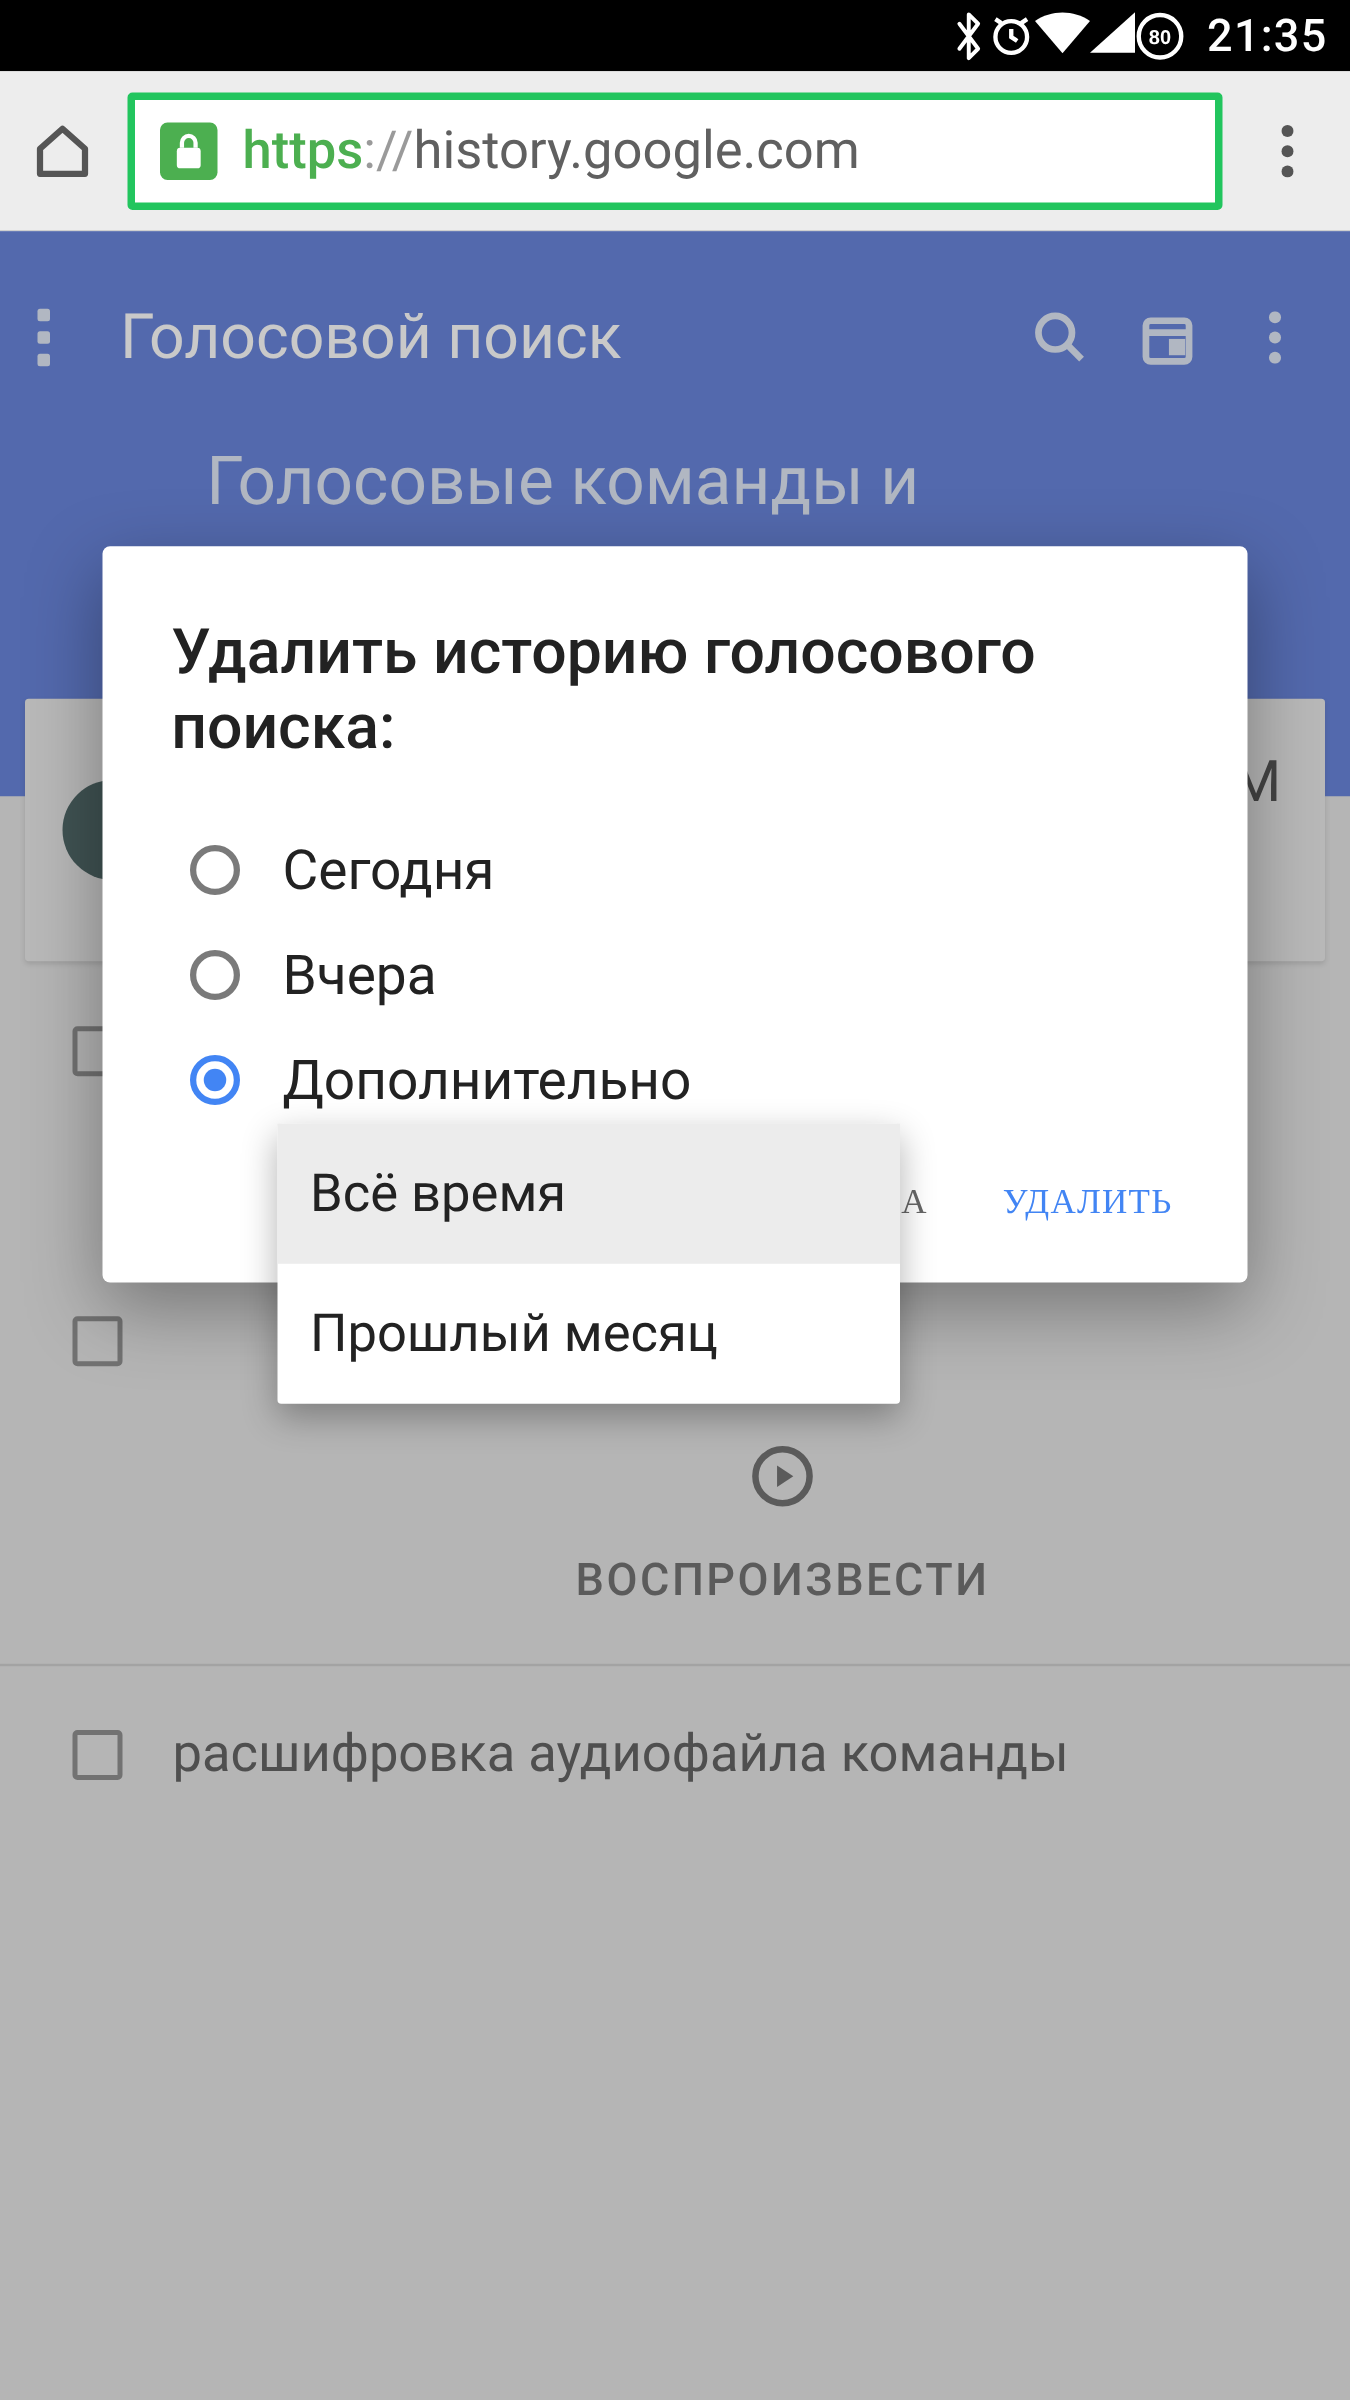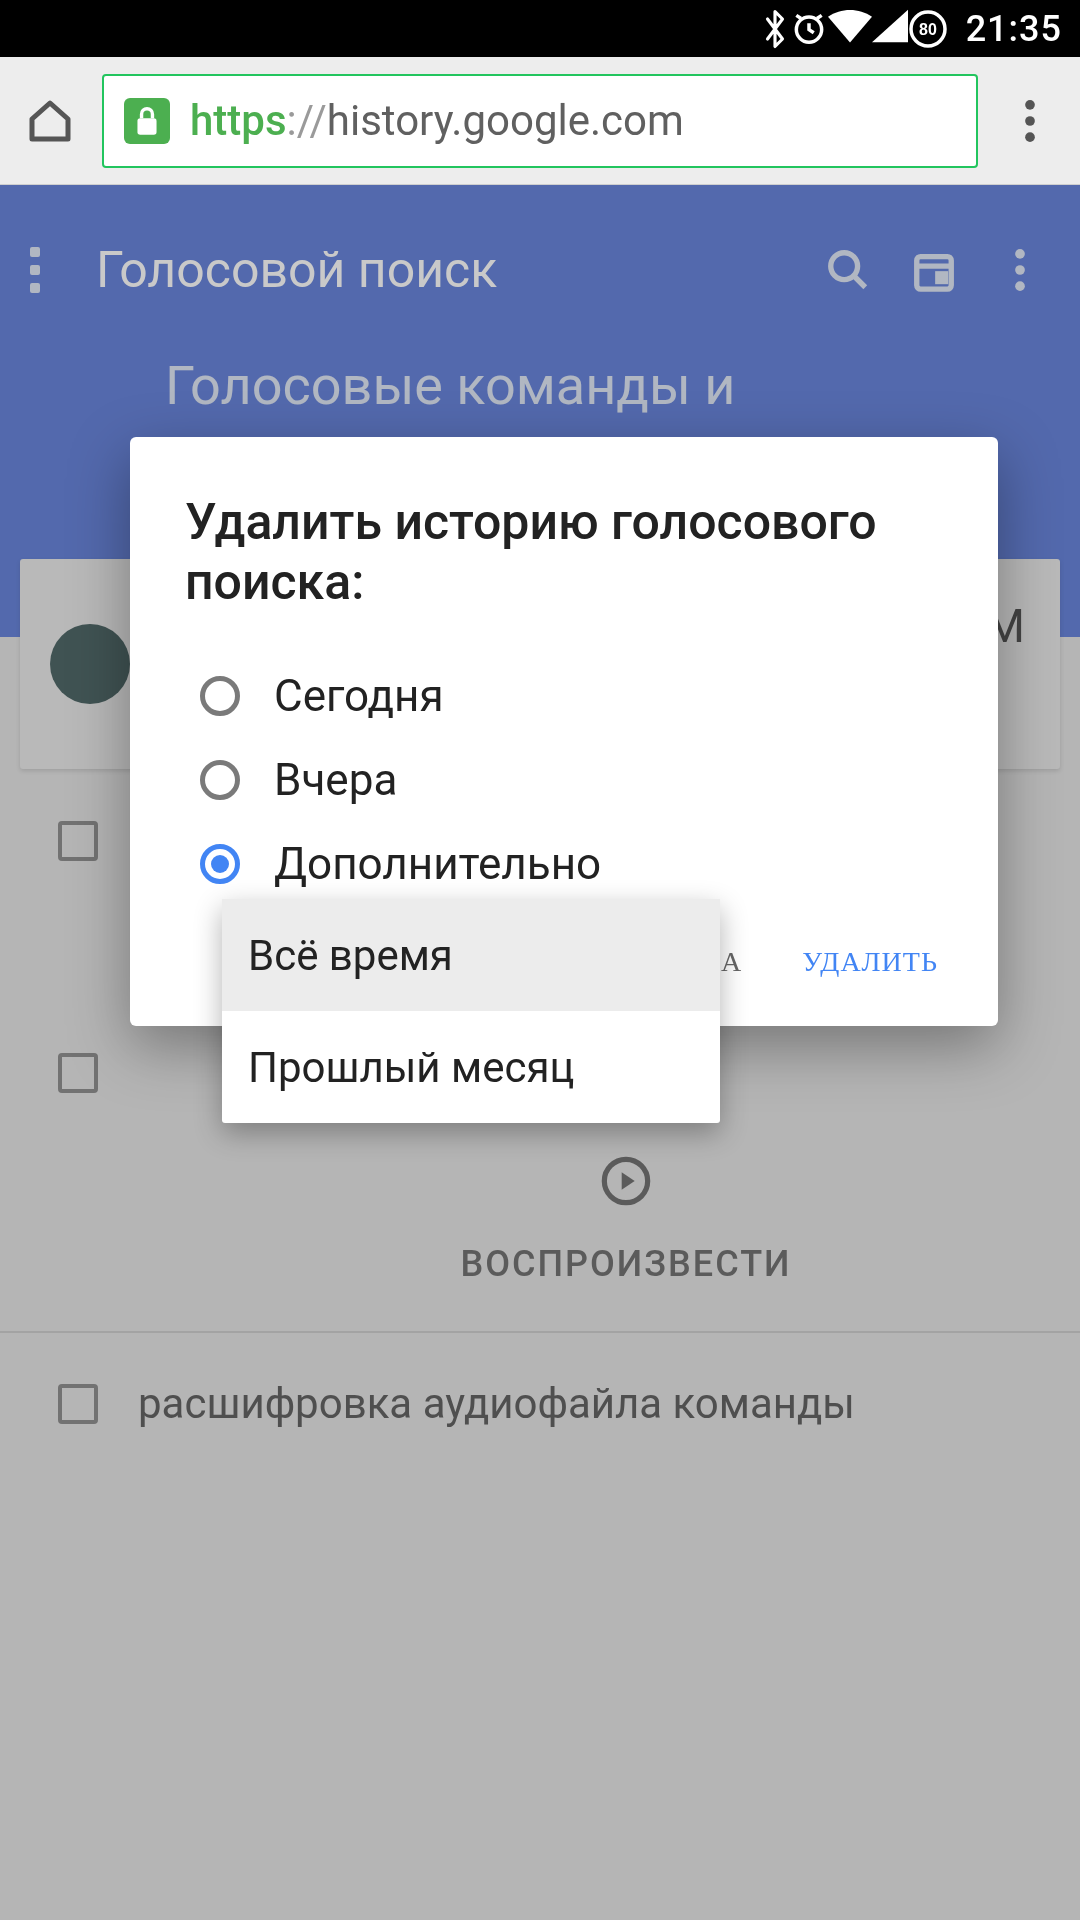--- a/index.html
+++ b/index.html
@@ -8,21 +8,21 @@
 
   
   .status-bar { background: #000; height: 57px; display: flex; align-items: center; justify-content: flex-end; padding: 0 18px; color: #fff; gap: 18px; }
   .status-icons { display: flex; }
   .status-time { font-size: 36px; font-weight: 500; letter-spacing: 1px; }
   .status-icon { display: inline-flex; }
 
   
   .browser-bar { background: #ededed; height: 128px; display: flex; align-items: center; padding: 0 20px; gap: 22px; border-bottom: 1px solid #cfcfcf; }
   .home-btn { width: 60px; height: 60px; display:flex; align-items:center; justify-content:center; }
-  .url-field { flex: 1; background: #fff; border: 2px solid #22c55e; border-radius: 4px; height: 94px; display: flex; align-items: center; padding: 0 20px; gap: 20px; }
+  .url-field { flex: 1; background: #fff; border: 6px solid #22c55e; border-radius: 4px; height: 94px; display: flex; align-items: center; padding: 0 20px; gap: 20px; }
   .lock-badge { width: 46px; height: 46px; background: #4caf50; border-radius: 6px; display:flex; align-items:center; justify-content:center; }
   .url-text { font-size: 42px; color: #606060; white-space: nowrap; overflow: hidden; }
   .url-proto { color: #4caf50; font-weight: 500; }
   .url-sep { color: #9a9a9a; }
   .browser-more { width: 60px; height: 60px; display:flex; align-items:center; justify-content:center; }
 
   
   .page { position: absolute; top: 185px; left: 0; right: 0; bottom: 0; background: #e0e0e0; }
 
   .app-header { background: #4a6cd4; height: 452px; padding-top: 30px; }
@@ -42,21 +42,21 @@
   .checkbox { width: 40px; height: 40px; border: 4px solid #7a7a7a; border-radius: 4px; }
   .play-row { display:flex; align-items:center; padding: 26px 0 26px 172px; gap: 32px; flex-direction: column; }
   .play-label { font-size: 36px; letter-spacing: 2px; color: #565656; font-weight:500; }
   .divider { height: 2px; background: #c5c5c5; margin-top: 20px; }
   .row-text { font-size: 42px; color: #444; }
 
   
   .scrim { position:absolute; top:185px; left:0; right:0; bottom:0; background: rgba(100,100,100,0.35); }
 
   
-  .dialog { position:absolute; top: 437px; left: 82px; right: 82px; background:#fff; border-radius: 6px; box-shadow: 0 20px 60px rgba(0,0,0,0.35); padding: 55px 0 48px; margin-left: 48px; }
+  .dialog { position:absolute; top: 437px; left: 82px; right: 82px; background:#fff; border-radius: 6px; box-shadow: 0 20px 60px rgba(0,0,0,0.35); padding: 55px 0 48px; }
   .dialog-title { font-size: 50px; font-weight: 500; color: #222; padding: 0 55px; line-height: 1.2; }
   .radio-group { padding: 42px 0 0 70px; }
   .radio-row { display:flex; align-items:center; gap: 34px; height: 84px; }
   .radio { width: 40px; height: 40px; border: 5px solid #7a7a7a; border-radius: 50%; position:relative; }
   .radio.selected { border-color: #4285f4; }
   .radio.selected::after { content:""; position:absolute; inset: 6px; background:#4285f4; border-radius:50%; }
   .radio-label { font-size: 44px; color: #222; }
   .action-row { display:flex; justify-content:flex-end; gap: 60px; padding: 40px 60px 0; }
   .action-btn { font-size: 28px; font-weight:500; letter-spacing:1px;font-family:Liberation Serif, serif; }
   .btn-cancel { color: #666; }

